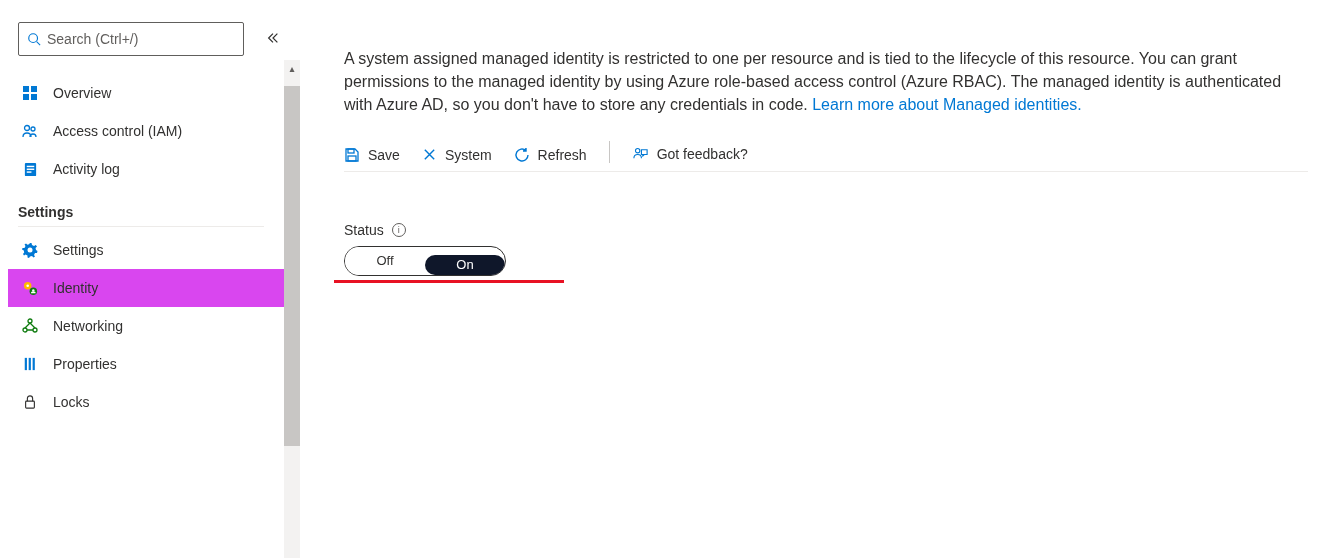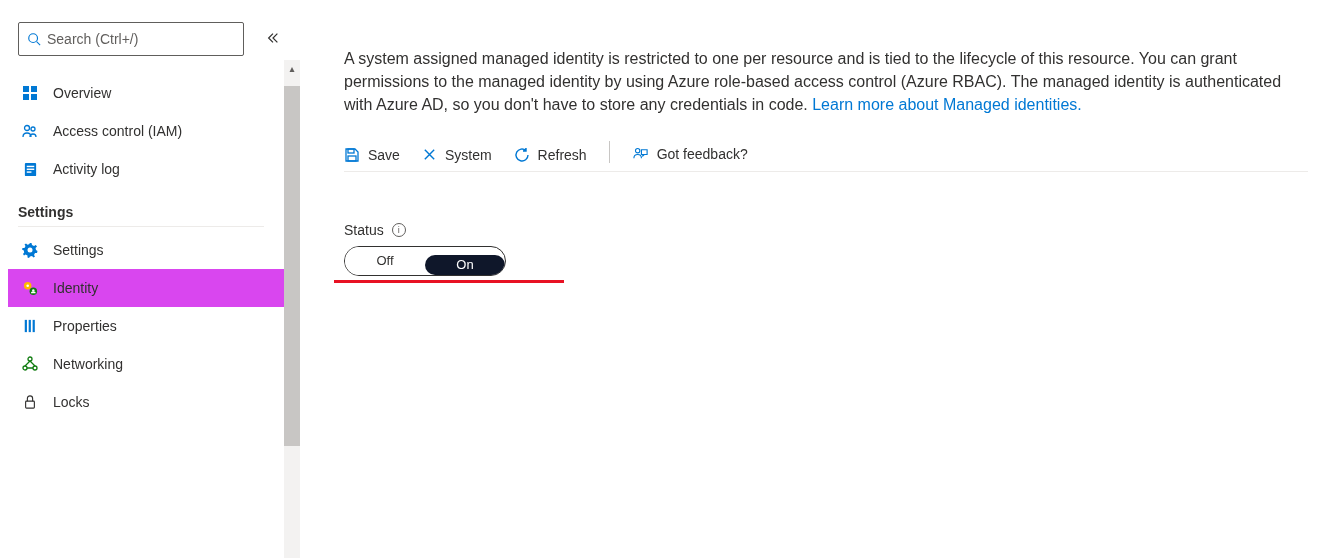--- a/index.html
+++ b/index.html
@@ -288,38 +288,38 @@
             <circle cx="5" cy="5" r="1.4" fill="#fff"></circle>
             <circle cx="11" cy="11" r="4" fill="#107c10"></circle>
             <circle cx="11" cy="10" r="1.3" fill="#fff"></circle>
             <path d="M8.5 13 C8.5 11.8 9.6 11 11 11 C12.4 11 13.5 11.8 13.5 13" fill="#fff"></path>
           </svg>
       </span>
       <span>Identity</span>
     </div>
     <div class="nav-item">
       <span class="icon-slot">
-        <svg width="14" height="14" viewBox="0 0 16 16" fill="#0078d4">
-            <rect x="2" y="1" width="2.5" height="14"></rect>
-            <rect x="6.5" y="1" width="2.5" height="14"></rect>
-            <rect x="11" y="1" width="2.5" height="14"></rect>
-          </svg>
-      </span>
-      <span>Properties</span>
-    </div>
-    <div class="nav-item">
-      <span class="icon-slot">
         <svg width="16" height="16" viewBox="0 0 16 16" fill="none" stroke="#107c10" stroke-width="1.3">
             <circle cx="8" cy="3" r="2"></circle>
             <circle cx="3" cy="12" r="2"></circle>
             <circle cx="13" cy="12" r="2"></circle>
             <path d="M8 5 L3 10 M8 5 L13 10 M5 12 L11 12"></path>
           </svg>
       </span>
       <span>Networking</span>
+    </div>
+    <div class="nav-item">
+      <span class="icon-slot">
+        <svg width="14" height="14" viewBox="0 0 16 16" fill="#0078d4">
+            <rect x="2" y="1" width="2.5" height="14"></rect>
+            <rect x="6.5" y="1" width="2.5" height="14"></rect>
+            <rect x="11" y="1" width="2.5" height="14"></rect>
+          </svg>
+      </span>
+      <span>Properties</span>
     </div>
     <div class="nav-item">
       <span class="icon-slot">
         <svg width="14" height="14" viewBox="0 0 16 16" fill="none" stroke="#323130" stroke-width="1.3">
             <rect x="3" y="7" width="10" height="8" rx="1"></rect>
             <path d="M5 7 L5 4 C5 2 6.5 1 8 1 C9.5 1 11 2 11 4 L11 7"></path>
           </svg>
       </span>
       <span>Locks</span>
     </div>

